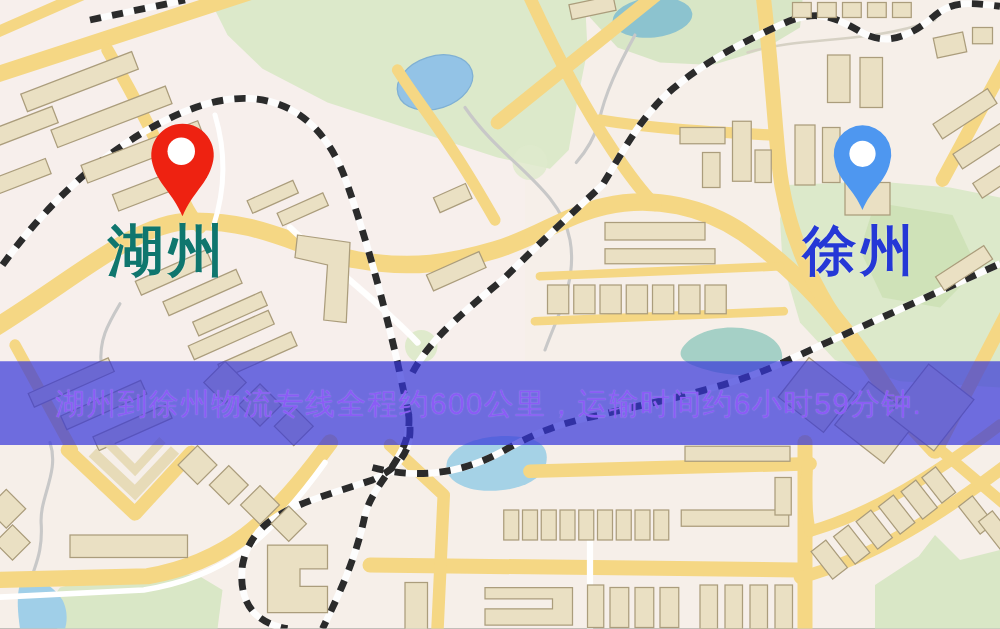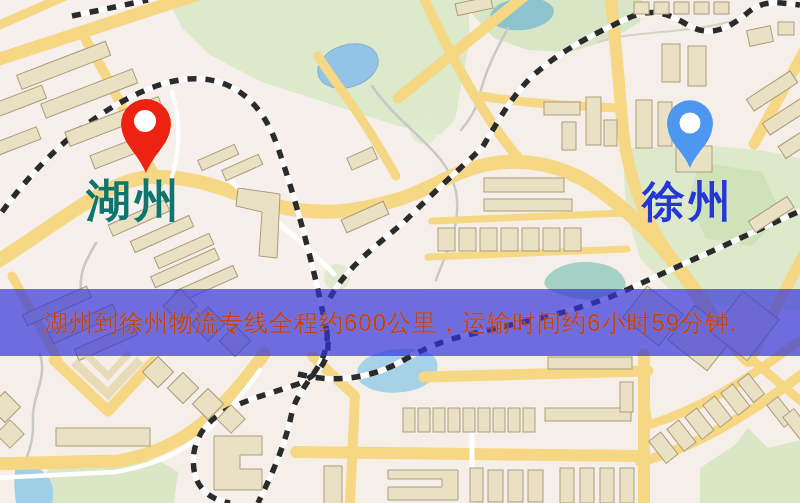--- a/index.html
+++ b/index.html
@@ -7,21 +7,21 @@
     position:relative;width:800px;height:503px;overflow:hidden;
     font-family:"Liberation Sans",sans-serif;background:#f6efe9;
   }
   .stage svg{position:absolute;left:0;top:0;display:block;}
   .banner{
     position:absolute;left:0;top:289px;width:800px;height:67px;
     background:rgba(52,52,216,0.70);
     display:flex;align-items:center;
   }
   .banner-text{
-    padding-left:44px;color:#c2410c;font-size:24px;letter-spacing:1px;
+    padding-left:44px;color:#8b5cf6;font-size:24px;letter-spacing:1px;
     white-space:nowrap;font-weight:500;
     text-shadow:0 0 1px rgba(255,255,255,.35);
   }
   .city-label{
     position:absolute;font-weight:bold;letter-spacing:3px;
     font-size:45px;line-height:1;white-space:nowrap;
     text-shadow:0 0 2px rgba(255,255,255,.4);
   }
   .origin-label{left:86px;top:178px;color:#0f766e;}
   .dest-label{left:642px;top:180px;color:#2538d6;font-size:43px;text-align:right;}

